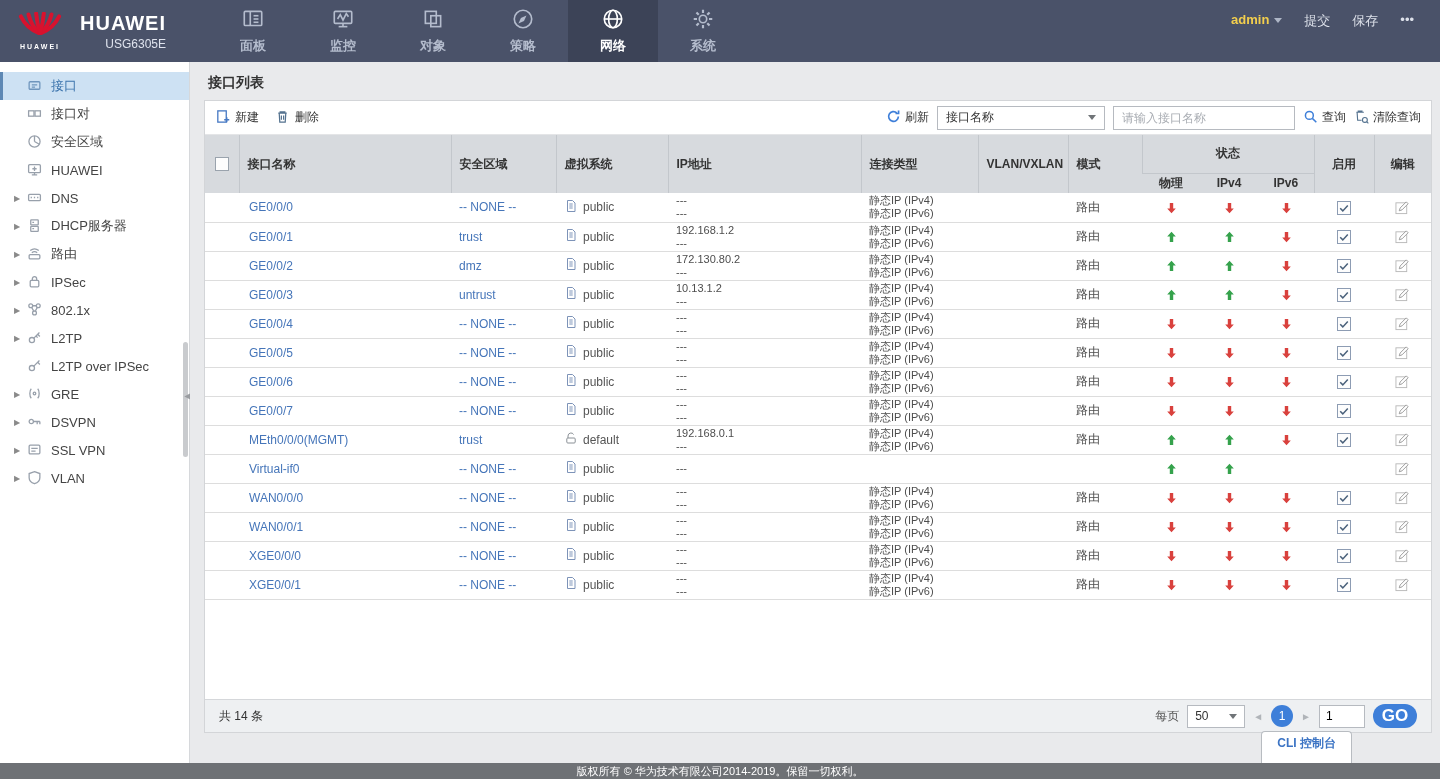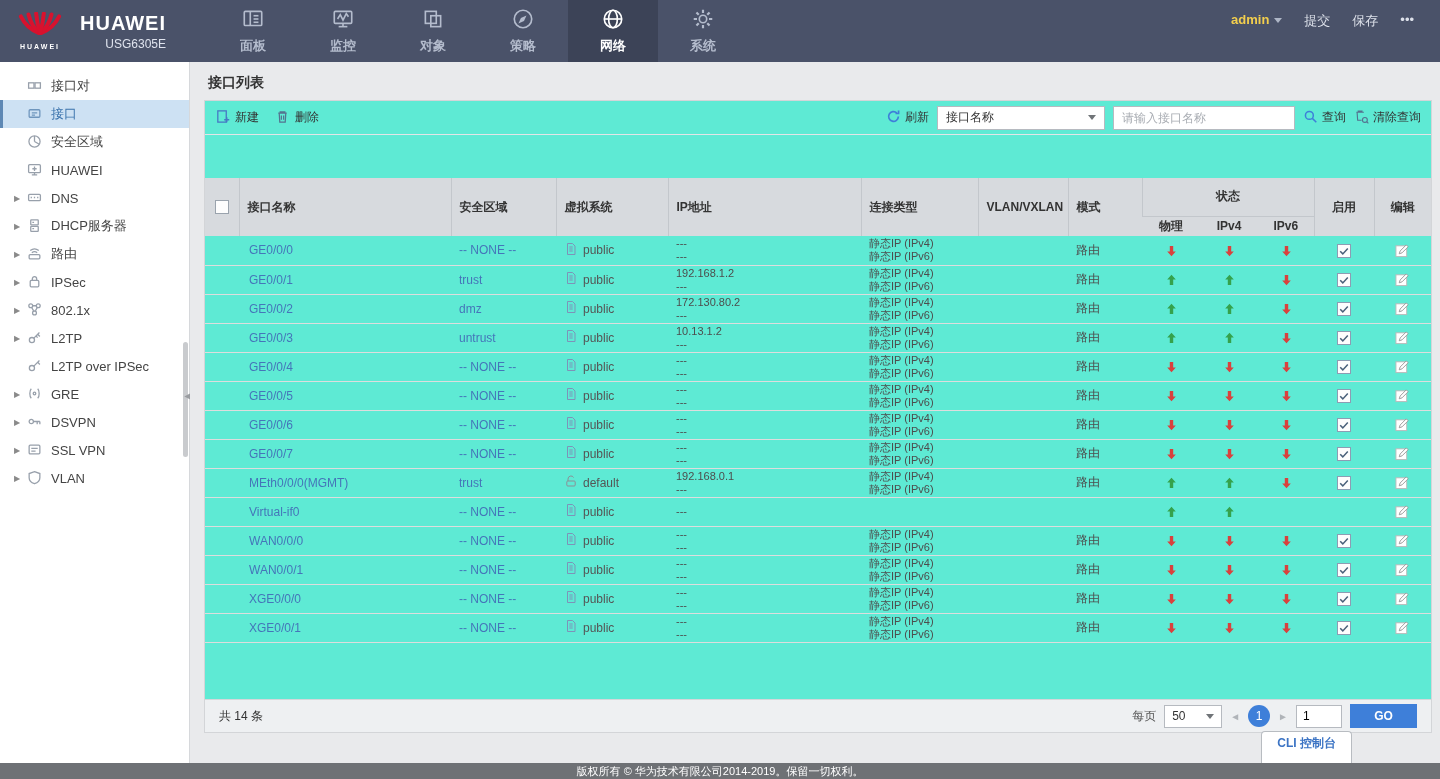--- a/index.html
+++ b/index.html
@@ -30,21 +30,21 @@
   .side-item .sico { width:16px; height:16px; margin-right:8px; color:#98a0ab; display:inline-flex; }
   .side-item .sico svg { width:15px; height:15px; stroke:currentColor; fill:none; stroke-width:1.2; }
   .side-item.selected { background:#cde1f3; border-left-color:#5e88b4; color:#3c74ad; }
   .side-item.selected .sico { color:#6f96bd; }
   .side-scroll { position:absolute; right:1px; top:280px; width:5px; height:115px; background:#c9cbce; border-radius:3px; }
   .side-collapse { position:absolute; right:-3px; top:328px; color:#9a9da1; font-size:10px; cursor:pointer; }
 
   
   .main { position:absolute; left:190px; top:62px; right:0; bottom:16px; background:#e9eaec; }
   .page-title { height:38px; line-height:40px; padding-left:18px; font-size:14px; font-weight:bold; color:#333; }
-  .panel { position:absolute; left:14px; right:8px; top:38px; bottom:30px; background:#5eead4; border:1px solid #d3d5d8; display:flex; flex-direction:column;gap:43px; }
+  .panel { position:absolute; left:14px; right:8px; top:38px; bottom:30px; background:#ffffff; border:1px solid #d3d5d8; display:flex; flex-direction:column; }
 
   .toolbar { flex:0 0 34px; display:flex; align-items:center; padding:0 10px; border-bottom:1px solid #e4e5e7; }
   .tbtn { display:inline-flex; align-items:center; gap:5px; color:#333; margin-right:16px; cursor:pointer; }
   .tbtn svg, .ibtn svg { width:15px; height:15px; }
   .toolbar-right { margin-left:auto; display:flex; align-items:center; gap:8px; }
   .ibtn { display:inline-flex; align-items:center; gap:4px; color:#333; cursor:pointer; }
   .f-select { width:168px; height:24px; border:1px solid #b6bac0; background:#fff; display:flex; align-items:center; padding:0 8px; cursor:pointer; color:#333; }
   .f-select .caret2 { margin-left:auto; width:0; height:0; border-left:4px solid transparent; border-right:4px solid transparent; border-top:5px solid #707478; }
   .f-input { width:182px; height:24px; border:1px solid #b6bac0; padding:0 8px; font-size:12px; color:#333; font-family:inherit; }
   .f-input::placeholder { color:#a9adb3; }
@@ -68,21 +68,21 @@
   .arrow svg { width:11px; height:12px; vertical-align:middle; }
   .table-wrap { flex:1 1 auto; overflow:hidden; }
 
   .pagebar { flex:0 0 33px; background:#eef0f2; border-top:1px solid #d5d7da; display:flex; align-items:center; padding:0 14px; color:#333; }
   .pg-right { margin-left:auto; display:flex; align-items:center; gap:8px; color:#555; }
   .pp-select { width:58px; height:23px; border:1px solid #b6bac0; background:#fff; display:flex; align-items:center; padding:0 7px; cursor:pointer; color:#333; }
   .pp-select .caret2 { margin-left:auto; width:0; height:0; border-left:4px solid transparent; border-right:4px solid transparent; border-top:5px solid #707478; }
   .pg-arrow { color:#b0b4b9; font-size:10px; cursor:default; }
   .pg-bubble { width:22px; height:22px; border-radius:50%; background:#3e7fd9; color:#fff; display:flex; align-items:center; justify-content:center; font-size:12px; }
   .pg-goto { width:46px; height:23px; border:1px solid #b6bac0; padding:0 6px; font-size:12px; font-family:inherit; }
-  .pg-go { width:67px; height:24px; background:#3e7fd9; color:#fff; font-weight:bold; font-size:12px; border:none; border-radius:0; cursor:pointer; font-family:inherit; }
+  .pg-go { width:44px; height:24px; background:#3e7fd9; color:#fff; font-weight:bold; font-size:17px; border:none; border-radius:12px; cursor:pointer; font-family:inherit; }
 
   .cli { position:absolute; right:88px; bottom:0; height:32px; line-height:22px; padding:0 15px; background:#fff; border:1px solid #b8bcc1; border-bottom:none; border-radius:4px 4px 0 0; color:#3c74c4; font-weight:bold; cursor:pointer; }
 
   .footer { position:absolute; left:0; bottom:0; width:100%; height:16px; background:#6e7175; color:#fff; display:flex; align-items:center; justify-content:center; font-size:11px; }
 </style>
 </head>
 <body>
 
 <div class="app">
 
@@ -157,39 +157,39 @@
     <div class="hdr-right">
       <span><span class="user">admin</span><span class="caret"></span></span>
       <span>提交</span>
       <span>保存</span>
       <span>•••</span>
     </div>
   </header>
 
   <aside class="sidebar">
     <div id="side-items">
+        <div class="side-item selected">
+          <span class="sarr"></span>
+          <span class="sico">
+            <svg viewBox="0 0 14 14">
+              <rect x="2" y="3.5" width="10" height="7" rx="1"></rect>
+              <path d="M4.5 6.5h5M4.5 8.5h3"></path>
+            </svg>
+          </span>
+          <span>接口</span>
+        </div>
         <div class="side-item">
           <span class="sarr"></span>
           <span class="sico">
             <svg viewBox="0 0 14 14">
               <rect x="1.5" y="4.5" width="5" height="5"></rect>
               <rect x="7.5" y="4.5" width="5" height="5"></rect>
             </svg>
           </span>
           <span>接口对</span>
-        </div>
-        <div class="side-item selected">
-          <span class="sarr"></span>
-          <span class="sico">
-            <svg viewBox="0 0 14 14">
-              <rect x="2" y="3.5" width="10" height="7" rx="1"></rect>
-              <path d="M4.5 6.5h5M4.5 8.5h3"></path>
-            </svg>
-          </span>
-          <span>接口</span>
         </div>
         <div class="side-item">
           <span class="sarr"></span>
           <span class="sico">
             <svg viewBox="0 0 14 14">
               <circle cx="7" cy="7" r="5.2"></circle>
               <path d="M7 7V1.8M7 7l4.5 2.6"></path>
             </svg>
           </span>
           <span>安全区域</span>

